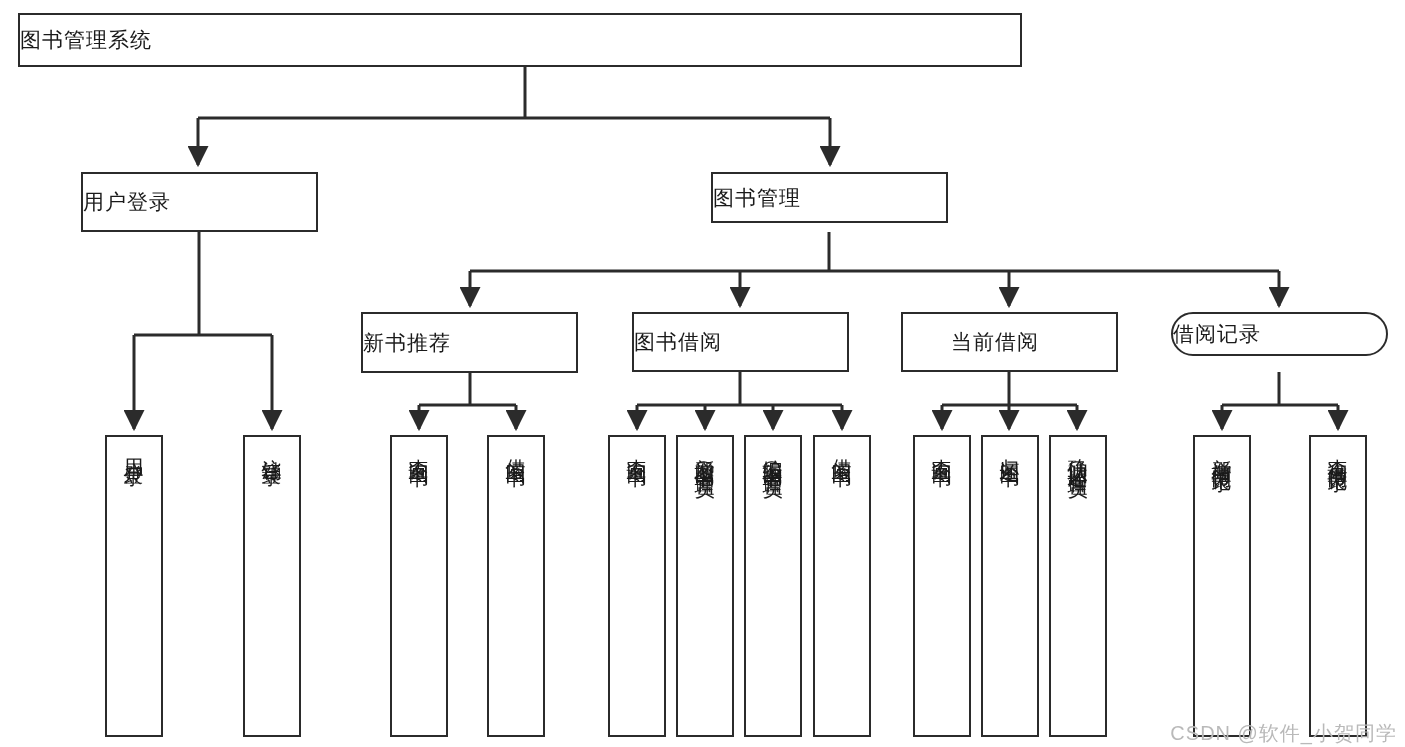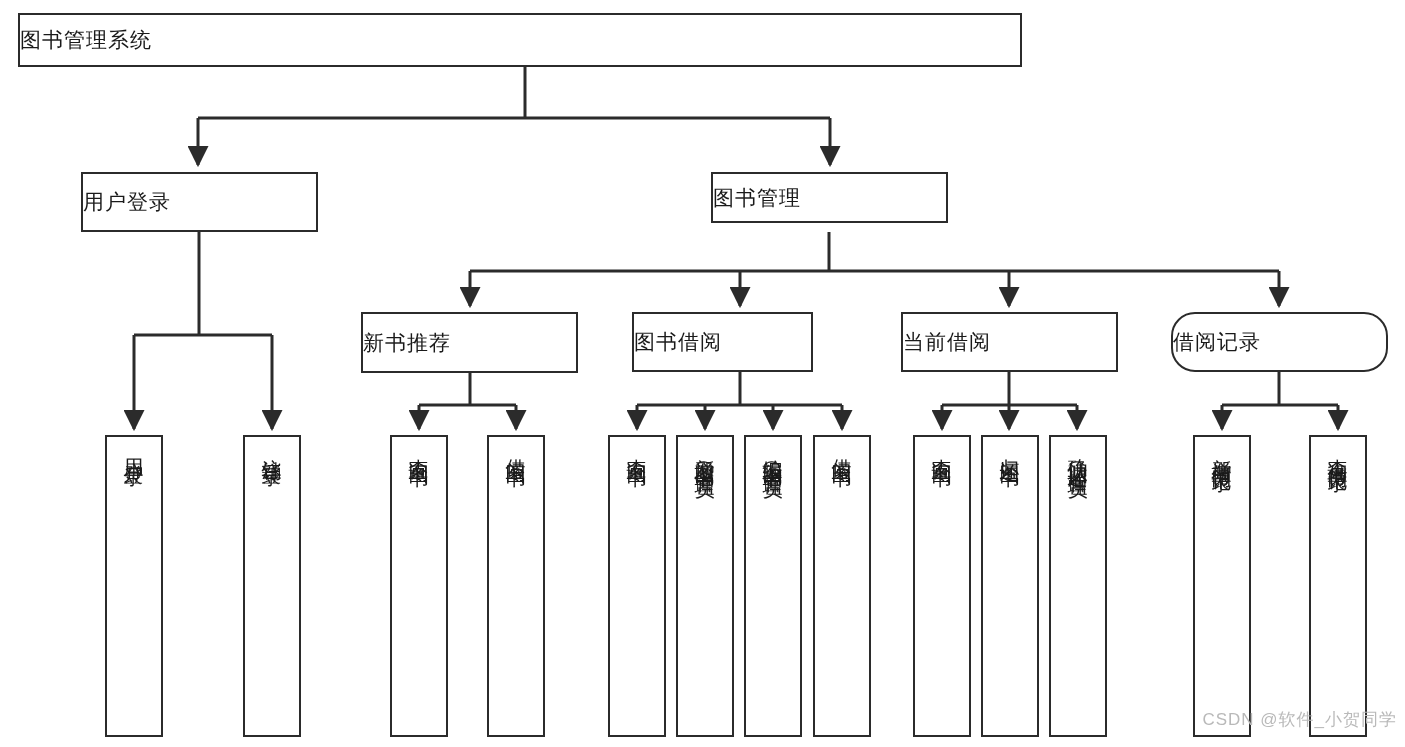--- a/index.html
+++ b/index.html
@@ -50,22 +50,22 @@
     writing-mode: vertical-rl;
     text-orientation: upright;
     white-space: nowrap;
   }
   .node .lbl {
     display: block;
   }
   #watermark {
     position: absolute;
     right: 8px;
-    bottom: 16px;
-    font-size: 17px;
+    bottom: 0;
+    font-size: 20px;
     color: #b9b9b9;
     letter-spacing: 1px;
     white-space: nowrap;
     pointer-events: none;
   }
 </style>
 </head>
 <body>
 
 <div id="canvas">
@@ -127,27 +127,27 @@
   <div class="node h" style="left:81px; top:172px; width:237px; height:60px;">
     <span class="lbl">用户登录</span>
   </div>
   <div class="node h" style="left:711px; top:172px; width:237px; height:51px;">
     <span class="lbl">图书管理</span>
   </div>
 
   <div class="node h" style="left:361px; top:312px; width:217px; height:61px;">
     <span class="lbl">新书推荐</span>
   </div>
-  <div class="node h" style="left:632px; top:312px; width:181px; height:60px;">
+  <div class="node h" style="left:632px; top:312px; width:217px; height:60px;">
     <span class="lbl">图书借阅</span>
   </div>
-  <div class="node h" style="left:901px; top:312px; width:217px; height:60px;">
+  <div class="node h" style="left:901px; top:312px; width:217px; height:60px;padding-left:48px;">
     <span class="lbl">当前借阅</span>
   </div>
-  <div class="node h" style="left:1171px; top:312px; width:217px; height:60px;border-radius:24px;">
+  <div class="node h" style="left:1171px; top:312px; width:217px; height:44px;border-radius:24px;">
     <span class="lbl">借阅记录</span>
   </div>
 
   <div class="node v" style="left:105px; top:435px; width:58px; height:302px;">
     <span class="lbl">用户登录</span>
   </div>
   <div class="node v" style="left:243px; top:435px; width:58px; height:302px;">
     <span class="lbl">注销登录</span>
   </div>
 

